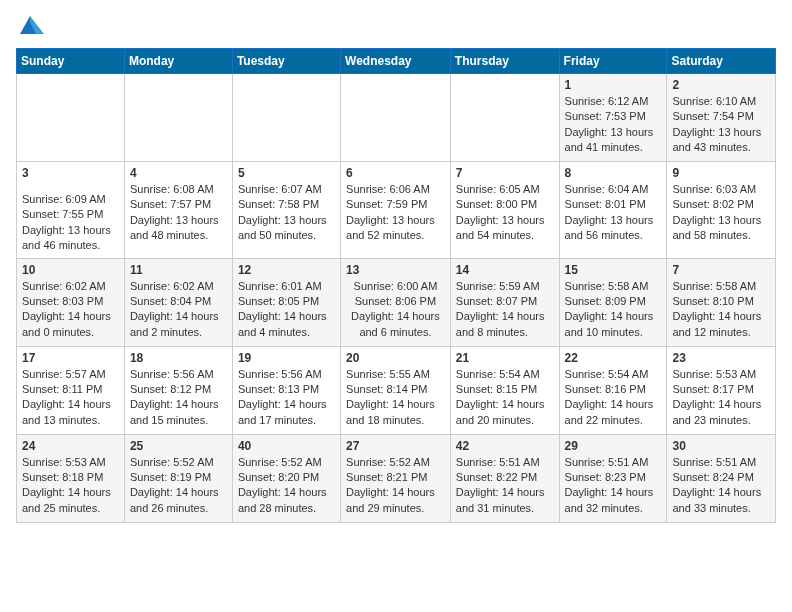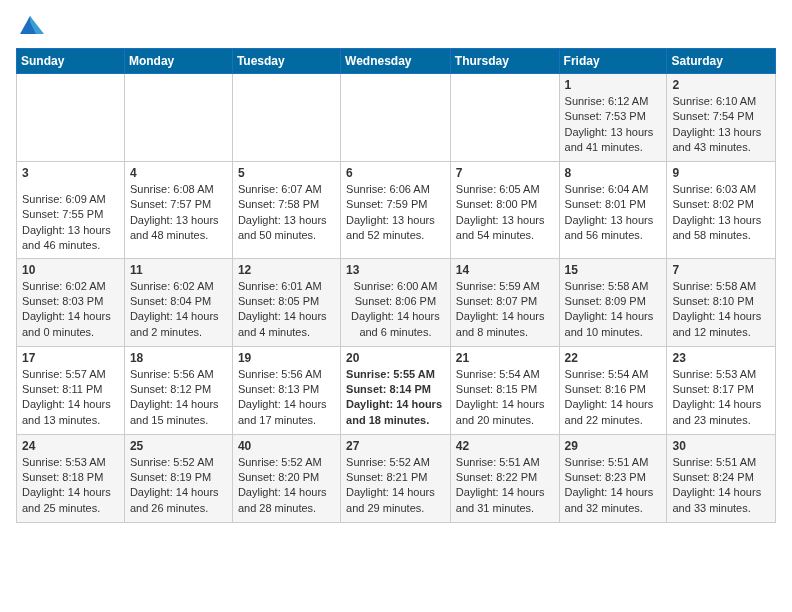--- a/index.html
+++ b/index.html
@@ -276,21 +276,21 @@
           </td>
           <td>
             <span class="day-num">19</span>
             <div class="day-info" style="white-space: pre-line;">Sunrise: 5:56 AM
 Sunset: 8:13 PM
 Daylight: 14 hours
 and 17 minutes.</div>
           </td>
           <td>
             <span class="day-num">20</span>
-            <div class="day-info" style="white-space: pre-line; font-weight: bold;">Sunrise: 5:55 AM
+            <div class="day-info" style="white-space: pre-line;">Sunrise: 5:55 AM
 Sunset: 8:14 PM
 Daylight: 14 hours
 and 18 minutes.</div>
           </td>
           <td>
             <span class="day-num">21</span>
             <div class="day-info" style="white-space: pre-line;">Sunrise: 5:54 AM
 Sunset: 8:15 PM
 Daylight: 14 hours
 and 20 minutes.</div>

